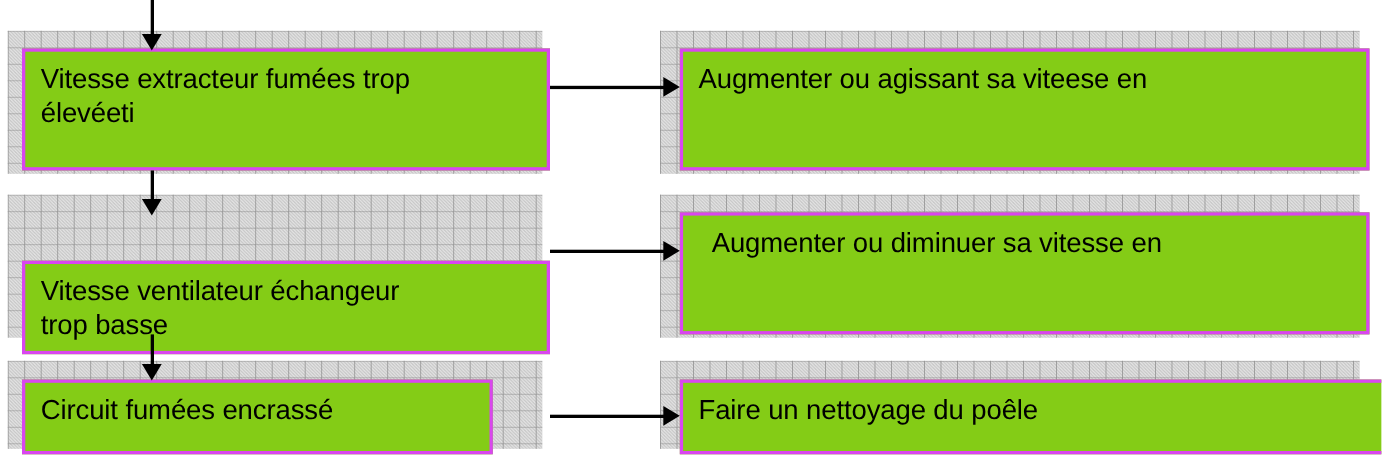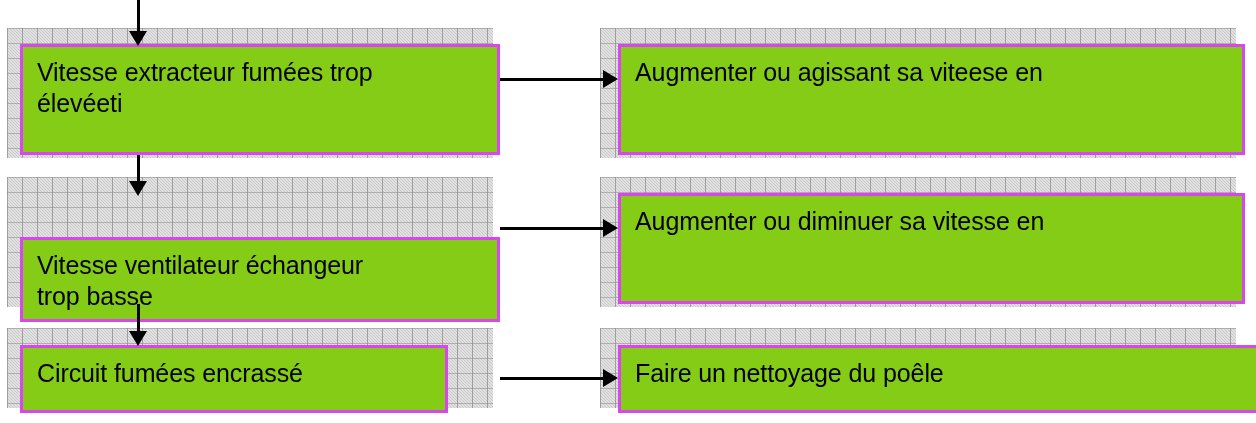--- a/index.html
+++ b/index.html
@@ -107,21 +107,21 @@
 
   <div class="vline" style="left:137px; top:155px; height:36px;"></div>
   <div class="arrow-down" style="left:129px; top:181px;"></div>
 
   <div class="shadow" style="left:7px; top:177px; width:486px; height:130px;"></div>
   <div class="box" style="left:20px; top:193px; width:480px; height:85px;margin-top:44px;">
     <span class="box-text"><span>Vitesse ventilateur échangeur</span><br><span>trop basse</span></span>
   </div>
 
   <div class="shadow" style="left:600px; top:177px; width:636px; height:130px;"></div>
-  <div class="box" style="left:618px; top:193px; width:627px; height:111px;">
+  <div class="box" style="left:618px; top:193px; width:627px; height:111px;padding-left:12px;">
     <span class="box-text"><span>Augmenter ou diminuer sa vitesse en</span><br></span>
   </div>
 
   <div class="hline" style="left:500px; top:227px; width:104px;"></div>
   <div class="arrow-right" style="left:603px; top:219px;"></div>
 
   <div class="vline" style="left:137px; top:304px; height:37px;"></div>
   <div class="arrow-down" style="left:129px; top:331px;"></div>
 
   <div class="shadow" style="left:7px; top:328px; width:486px; height:80px;"></div>

